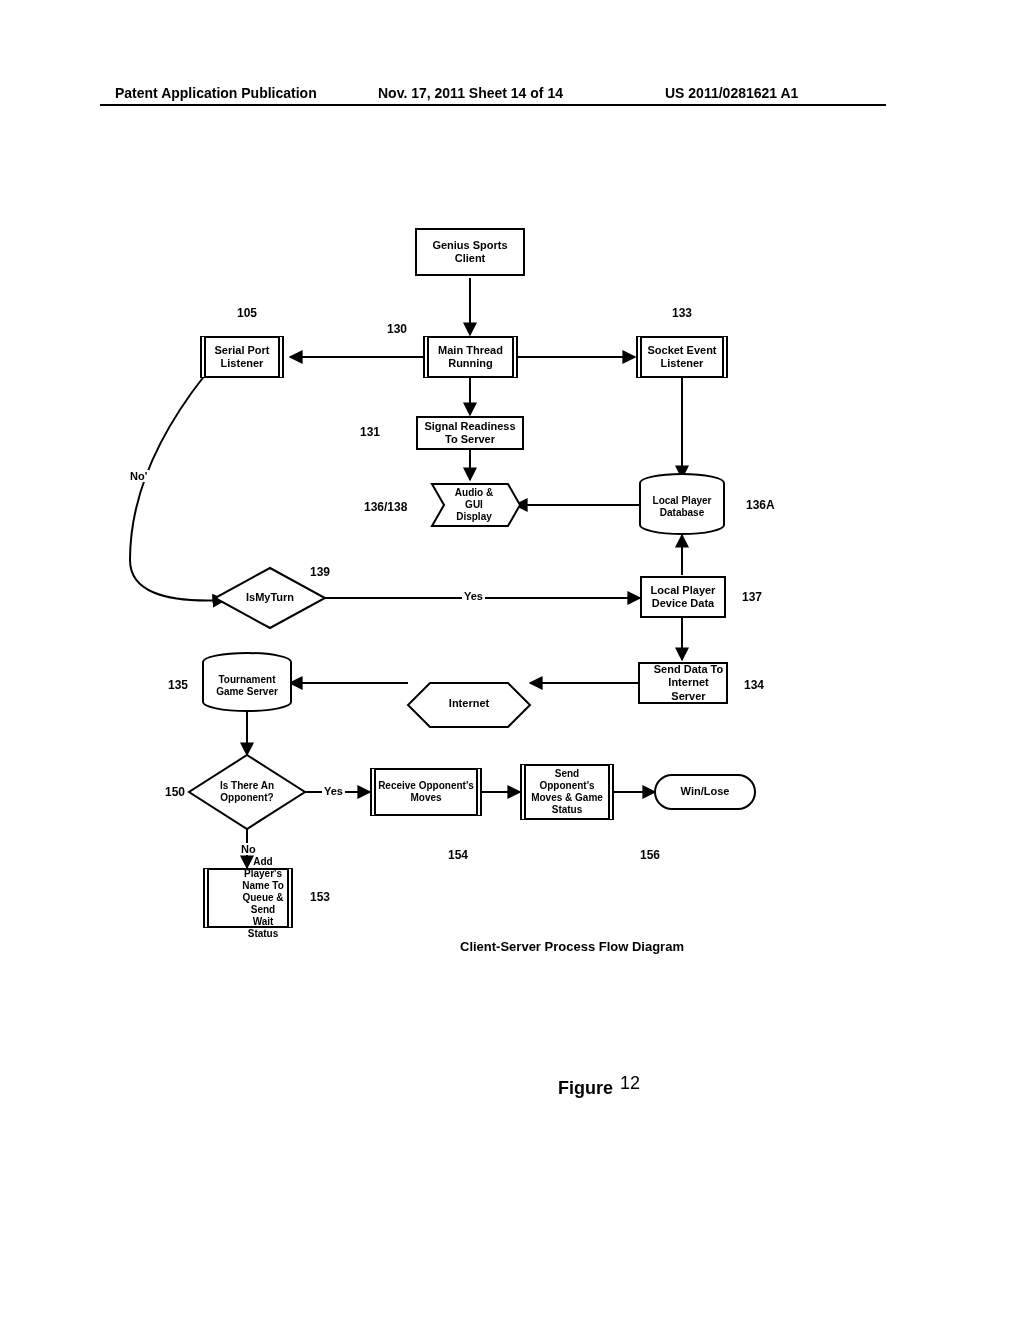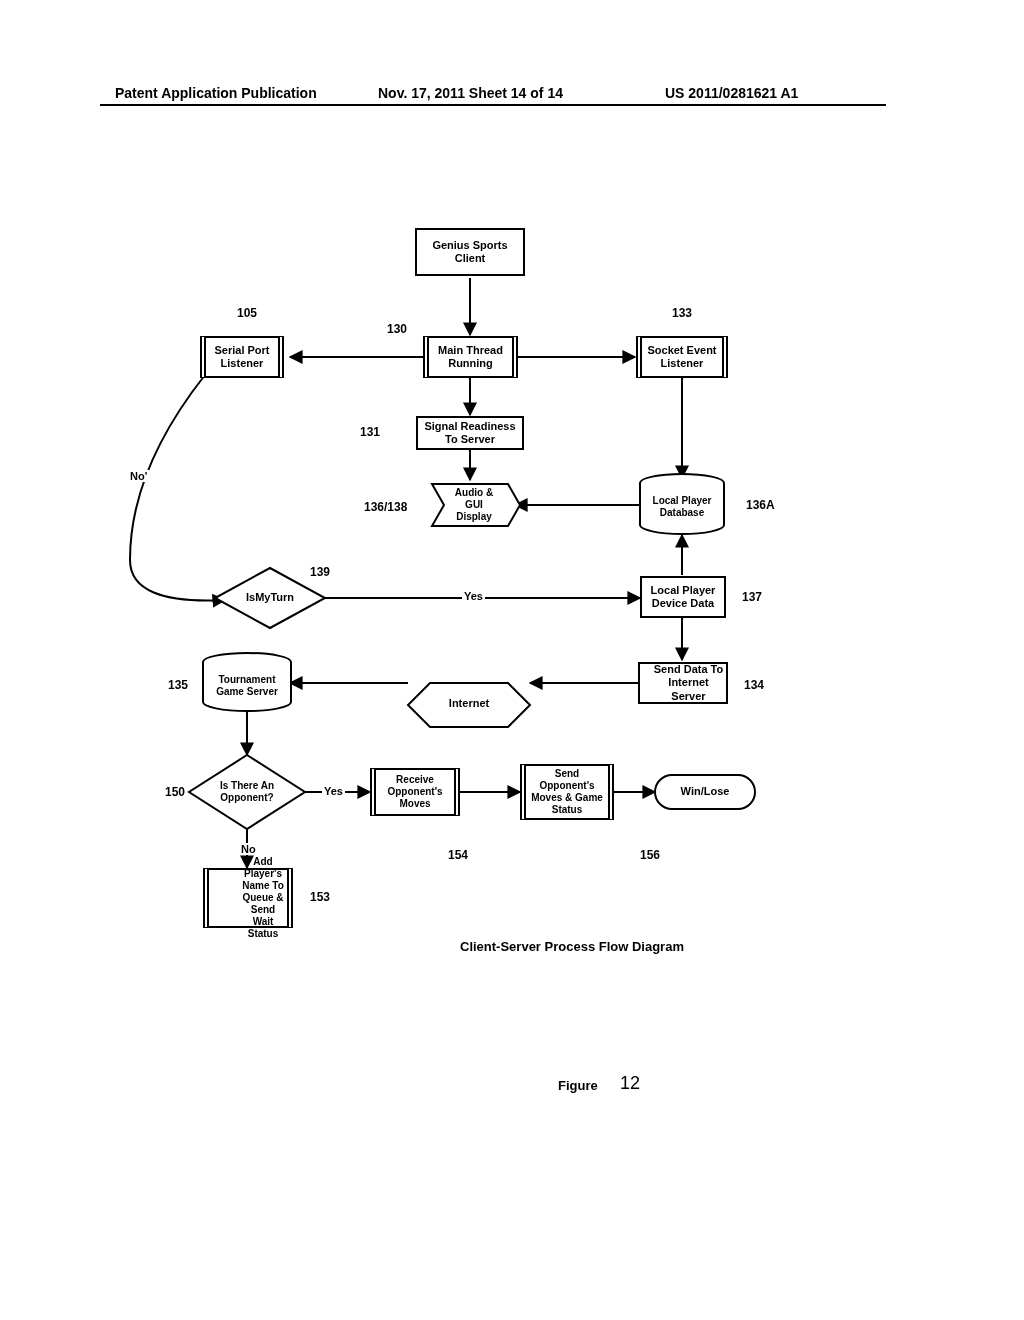--- a/index.html
+++ b/index.html
@@ -70,21 +70,21 @@
     background: #fff;
     padding: 0 2px;
   }
   .caption {
     position: absolute;
     font-size: 13px;
     font-weight: bold;
   }
   .figcap {
     position: absolute;
-    font-size: 13px;
+    font-size: 18px;
     font-weight: bold;
   }
   .hand {
     position: absolute;
     font-size: 18px;
     font-family: "Comic Sans MS", cursive, sans-serif;
   }
   svg.overlay {
     position: absolute;
     left: 0; top: 0;
@@ -188,21 +188,21 @@
   <div class="box" style="left:240px; top:590px; width:60px; height:16px; border:none; background:transparent;">IsMyTurn</div>
 
   <div class="box" style="left:442px; top:693px; width:54px; height:22px; border:none; background:transparent;">Internet</div>
 
   <div class="box" style="left:210px; top:668px; width:74px; height:36px; border:none; background:transparent; font-size:10px;">Tournament Game Server</div>
 
   <div class="box" style="left:638px; top:662px; width:90px; height:42px;padding-left:13px;">Send Data To Internet Server</div>
 
   <div class="box" style="left:210px; top:778px; width:74px; height:28px; border:none; background:transparent; font-size:10px;">Is There An Opponent?</div>
 
-  <div class="box proc" style="left:370px; top:768px; width:90px; height:48px; font-size:10px;">Receive Opponent's Moves</div>
+  <div class="box proc" style="left:370px; top:768px; width:112px; height:48px; font-size:10px;">Receive Opponent's Moves</div>
 
   <div class="box proc" style="left:520px; top:764px; width:94px; height:56px; font-size:10px;">Send Opponent's Moves &amp; Game Status</div>
 
   <div class="box" style="left:670px; top:782px; width:70px; height:20px; border:none; background:transparent;">Win/Lose</div>
 
   <div class="box proc" style="left:203px; top:868px; width:90px; height:60px; font-size:10px;padding-left:32px;">Add Player's Name To Queue &amp; Send Wait Status</div>
 
   <div class="lbl" style="left:387px; top:322px;">130</div>
   <div class="lbl" style="left:360px; top:425px;">131</div>
   <div class="lbl" style="left:237px; top:306px;">105</div>

